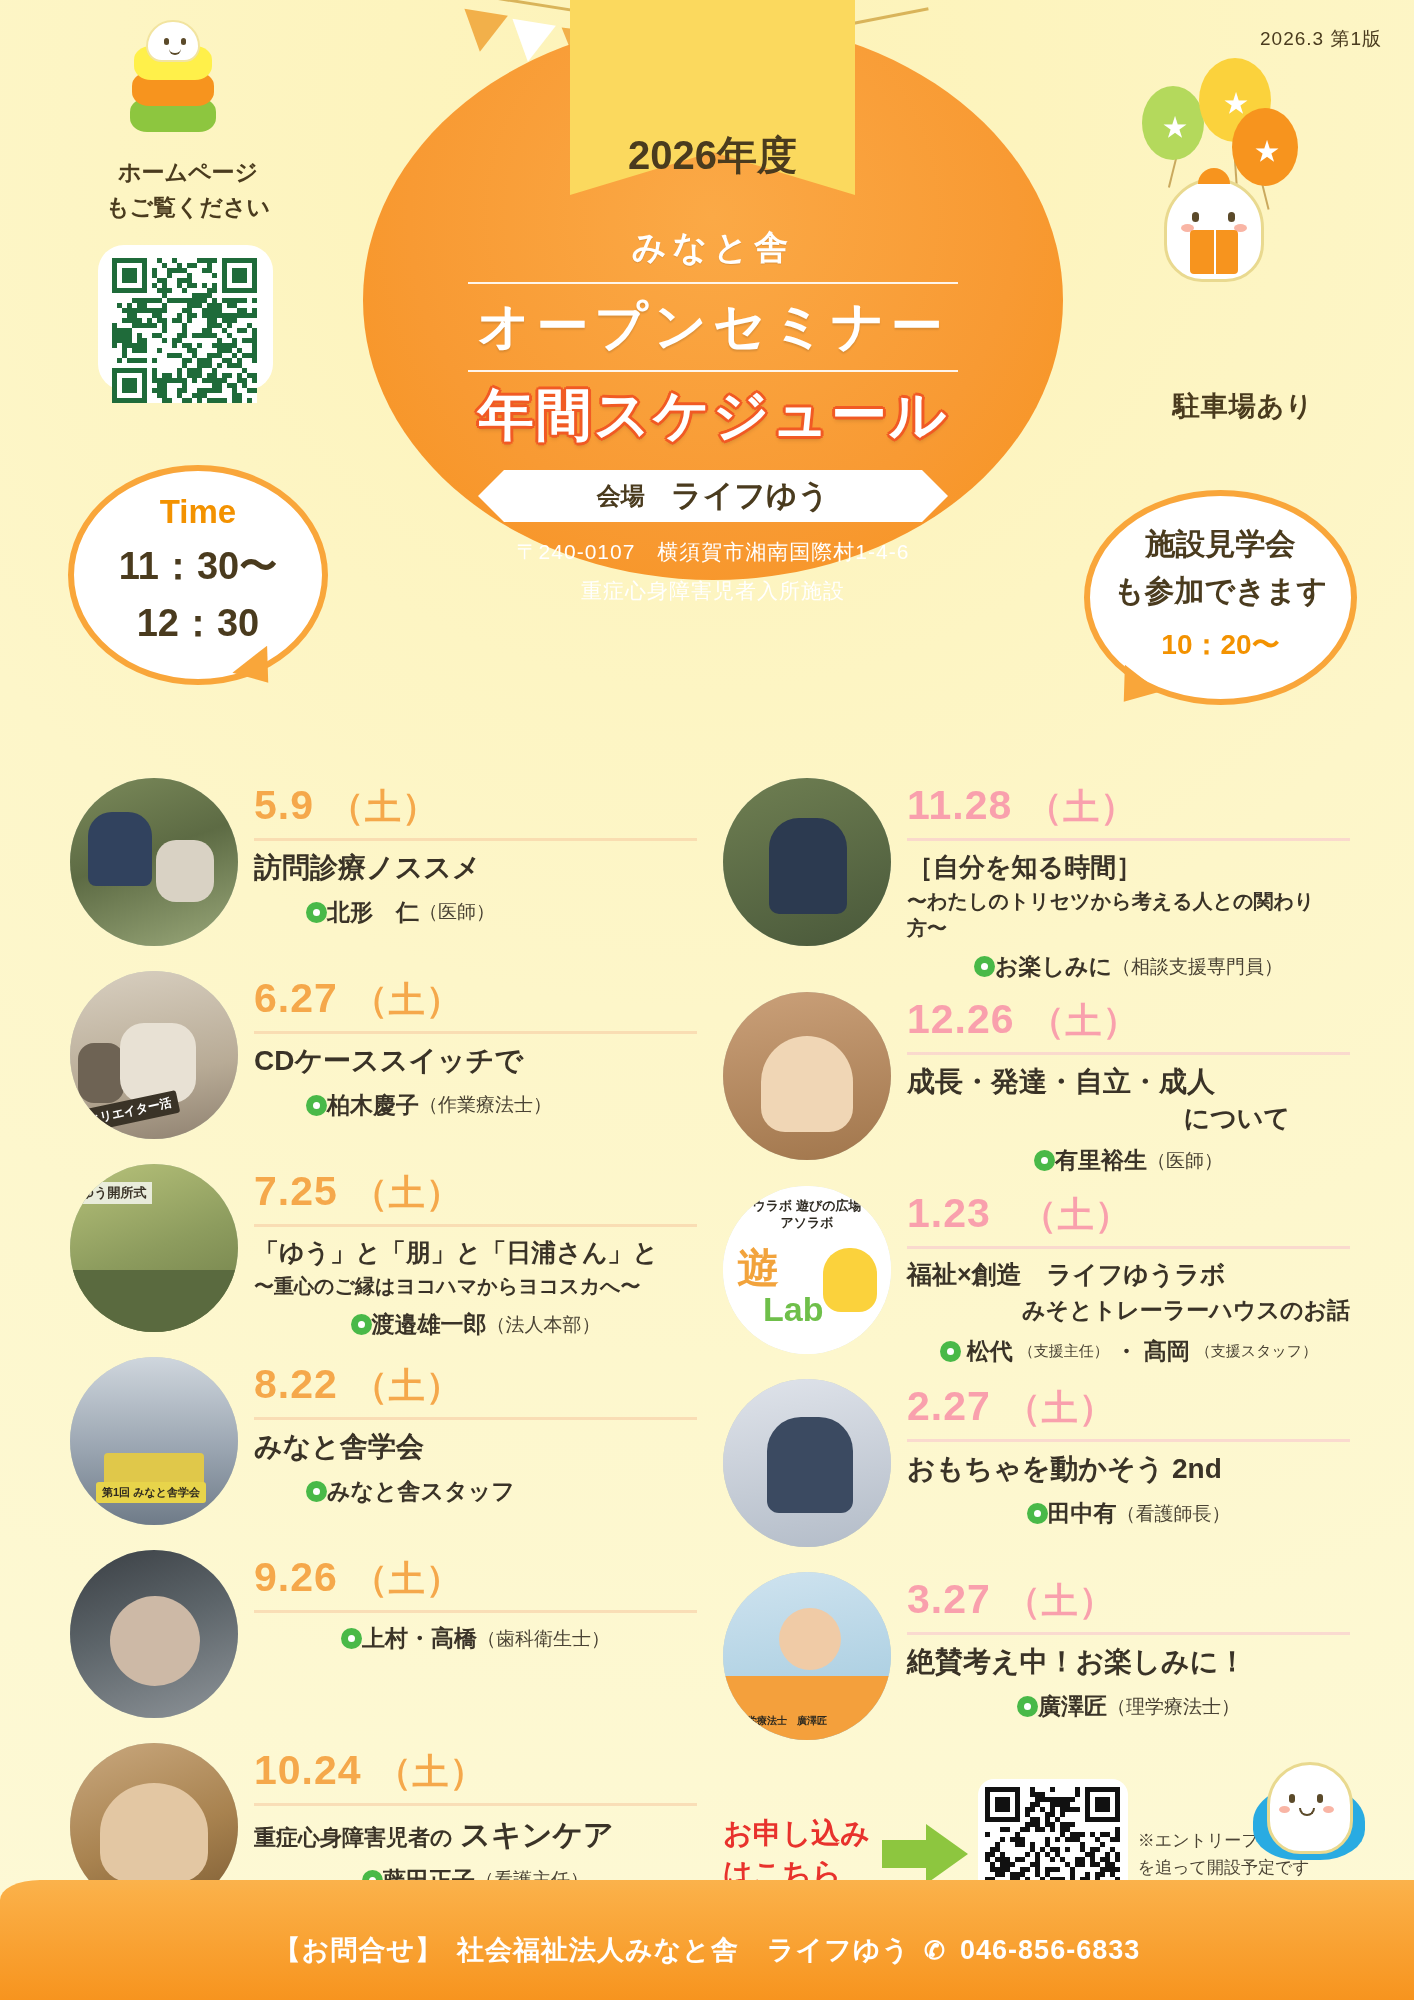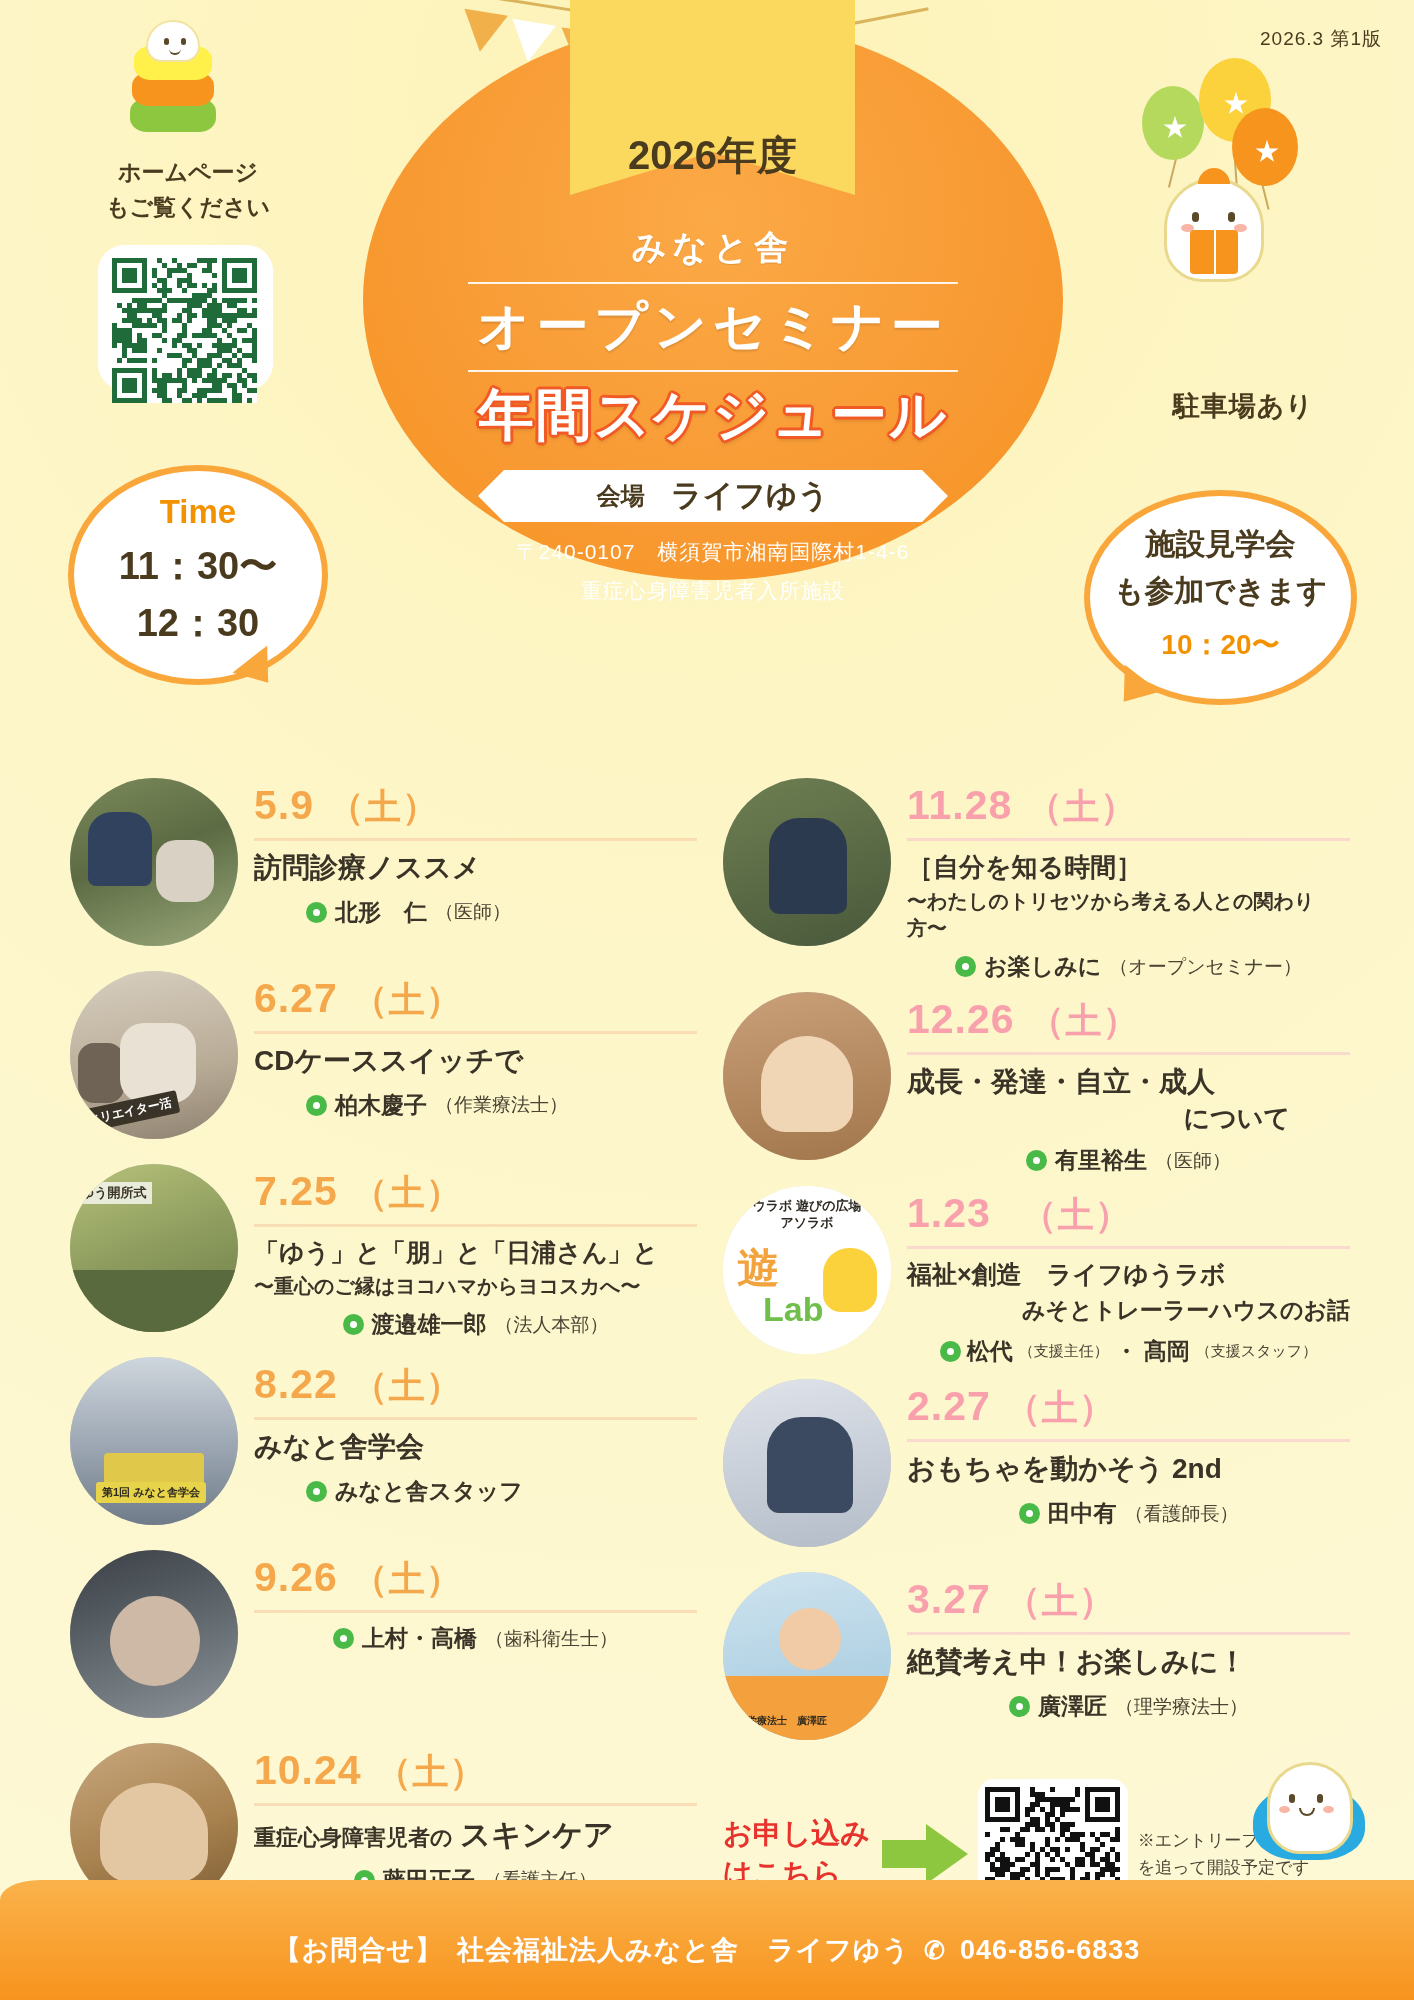--- a/index.html
+++ b/index.html
@@ -231,21 +231,21 @@
   .col.right .sess-underline { background:#f8c6cf; opacity:.6; }
   .sess-title {
     font-size:28px; font-weight:bold; color:#3a3327; line-height:1.32;
   }
   .sess-title .sub { font-size:22px; font-weight:bold; display:block; margin-top:4px; }
   .sess-title .ind { display:block; text-align:right; padding-right:60px; }
   .sess-title .small-pre { font-size:22px; }
   .sess-title .big { font-size:30px; }
   .speaker {
     margin-top:10px; display:flex; align-items:center; justify-content:center;
-    gap:8px; font-size:23px; color:#3a3327; font-weight:bold;
+    font-size:23px; color:#3a3327; font-weight:bold;
   }
   .speaker.left-al { justify-content:flex-start; padding-left:52px; }
   .pin {
     width:21px; height:21px; border-radius:50%; background:#49b948;
     display:inline-flex; align-items:center; justify-content:center; flex:0 0 21px;
   }
   .pin::after { content:""; width:7px; height:7px; border-radius:50%; background:#fff; }
   .role { font-size:19px; font-weight:normal; color:#4a4334; }
   .role.tiny { font-size:15px; }
 
@@ -1385,21 +1385,21 @@
       <div class="sess-body">
         <div class="sess-date"><span>11.28</span><span class="dow">（土）</span></div>
         <div class="sess-underline"></div>
         <div class="sess-title" style="font-size:26px;">
           <span>［自分を知る時間］</span>
           <span class="sub" style="font-size:20px;">〜わたしのトリセツから考える人との関わり方〜</span>
         </div>
         <div class="speaker">
           <span class="pin"></span>
           <span>お楽しみに</span>
-          <span class="role">（オープンセミナー）</span>
+          <span class="role">（相談支援専門員）</span>
         </div>
       </div>
     </div>
 
     <div class="session">
       <div class="thumb">
           <div class="ph p8"></div>
         </div>
       <div class="sess-body">
         <div class="sess-date"><span>12.26</span><span class="dow">（土）</span></div>

